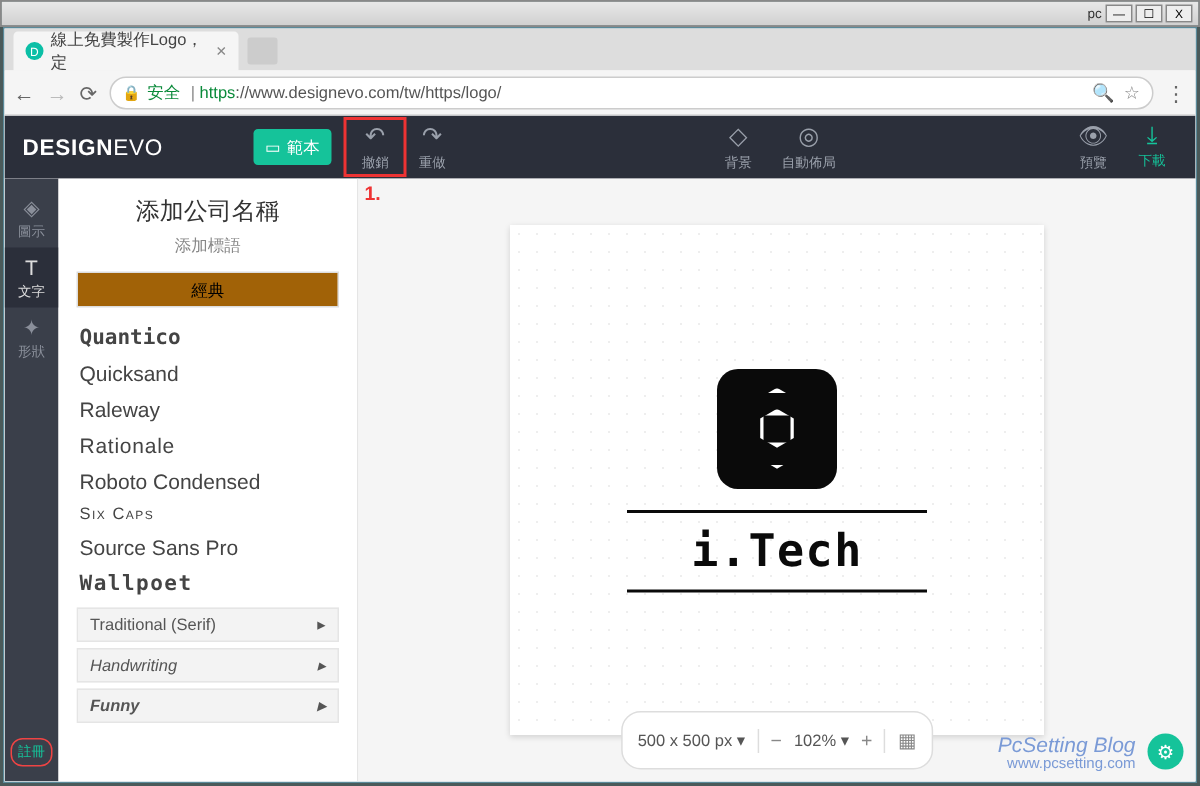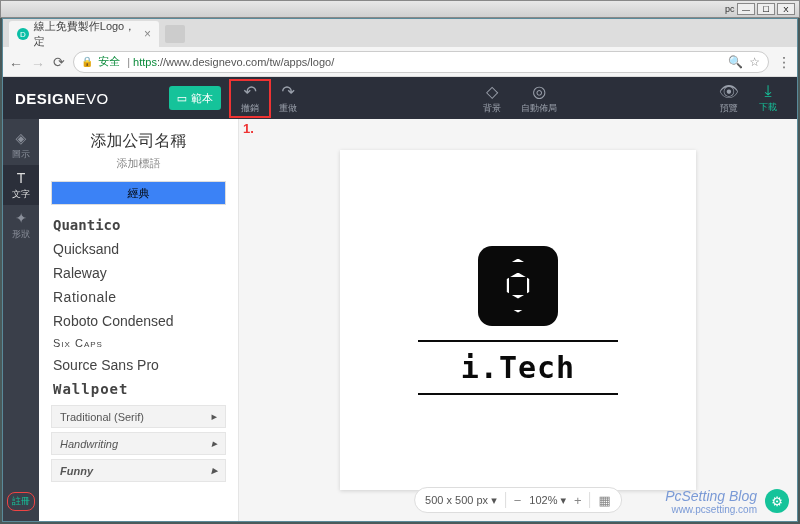--- a/index.html
+++ b/index.html
@@ -44,36 +44,36 @@
 .sidetab { width:36px; height:40px; display:flex; flex-direction:column; align-items:center; justify-content:center; font-size:9px; gap:2px; cursor:pointer;}
 .sidetab.active { background:#2b2f3a; color:#ddd;}
 .sidetab .ico { font-size:14px;}
 .registerbtn { margin-top:auto; margin-bottom:10px; border:1px solid #ef4444; color:#15c39a; font-size:9px; padding:2px 4px; border-radius:8px; cursor:pointer;}
 
 .leftpanel { width: 200px; background:#fff; border-right:1px solid #e5e5e5; display:flex; flex-direction:column; padding:8px 12px; overflow:hidden;}
 .companyname { text-align:center; font-size:16px; color:#333; margin:4px 0;}
 .slogan { text-align:center; font-size:11px; color:#888; margin-bottom:10px;}
 .fonttabs { display:flex; border:1px solid #ddd; height:24px; margin-bottom:8px;}
 .fonttab { flex:1; display:flex; align-items:center; justify-content:center; font-size:11px; cursor:pointer;}
-.fonttab.active { background:#3b82f6;}
+.fonttab.active { background:#a16207;}
 .fontlist { flex:1; overflow:hidden;}
 .fontitem { font-size:14px; color:#444; padding:4px 2px; cursor:pointer;}
 .fontcat { display:flex; align-items:center; justify-content:space-between; background:#f3f3f3; border:1px solid #e5e5e5; padding:4px 8px; margin-top:4px; font-size:11px; color:#555; cursor:pointer;}
 
 .canvas-area { flex:1; background:#f5f5f5; position:relative; display:flex; align-items:center; justify-content:center;}
 .annotation { position:absolute; top:2px; left:4px; color:#e33; font-weight:bold; font-size:13px;}
 .canvas { width: 356px; height: 340px; background:#fff; box-shadow:0 1px 4px rgba(0,0,0,0.15); position:relative; display:flex; flex-direction:column; align-items:center; justify-content:center; background-image: radial-gradient(#eee 0.5px, transparent 0.5px); background-size: 12px 12px;}
 .logo-icon { width:80px; height:80px; background:#0a0a0a; border-radius:14px; display:flex; align-items:center; justify-content:center; position:relative;}
 .hex-outer { width:54px; height:54px; border:3px solid #fff; transform:rotate(0deg); clip-path: polygon(50% 0%, 93% 25%, 93% 75%, 50% 100%, 7% 75%, 7% 25%); display:flex; align-items:center; justify-content:center;}
 .hex-inner { width:26px; height:26px; border:4px solid #fff; clip-path: polygon(50% 0%, 93% 25%, 93% 75%, 50% 100%, 7% 75%, 7% 25%);}
 .logo-line { width:200px; height:2px; background:#0a0a0a; margin:14px 0 8px;}
 .logo-text { font-size:30px; font-weight:bold; color:#0a0a0a; letter-spacing:1px; font-family: monospace;}
 .logo-line2 { width:200px; height:2px; background:#0a0a0a; margin-top:8px;}
 
-.zoombar { position:absolute; bottom:8px; left:50%; transform:translateX(-50%); height:26px; background:#fff; border:1px solid #ddd; border-radius:13px; display:flex; align-items:center; padding:0 10px; gap:8px; font-size:11px; color:#555;}
+.zoombar { position:absolute; bottom:8px; left:50%; transform:translateX(-50%); height:39px; background:#fff; border:1px solid #ddd; border-radius:13px; display:flex; align-items:center; padding:0 10px; gap:8px; font-size:11px; color:#555;}
 .zoombar .sep { width:1px; height:16px; background:#ddd;}
 .zb { cursor:pointer; font-size:13px; color:#888;}
 .gearbtn { position:absolute; bottom:8px; right:8px; width:24px; height:24px; background:#15c39a; border-radius:50%; color:#fff; display:flex; align-items:center; justify-content:center; font-size:13px; cursor:pointer;}
 
 .watermark { position:absolute; bottom:6px; right:40px; font-size:14px; color:#7a9ad6; font-style:italic; font-family: cursive; pointer-events:none; text-align:right; line-height:1.1;}
 .watermark .url { font-size:10px; font-style:normal;}
 
 
 .f-quantico{font-family:monospace;font-weight:bold;}
 .f-quicksand{font-family:Arial;font-weight:300;}
@@ -109,21 +109,21 @@
 
   <div class="urlbar">
     <span class="navicon">←</span>
     <span class="navicon disabled">→</span>
     <span class="navicon">⟳</span>
     <div class="urlfield">
       <span class="lock">🔒</span>
       <span class="secure">安全</span>
       <span style="color:#888;margin:0 3px">|</span>
       <span class="https">https</span>
-      <span class="rest">://www.designevo.com/tw/apps/logo/</span>
+      <span class="rest">://www.designevo.com/tw/https/logo/</span>
       <span class="urlright">
         <span>🔍</span>
         <span>☆</span>
       </span>
     </div>
     <span class="navicon">⋮</span>
   </div>
 
   <div class="app">
     <div class="appheader">

